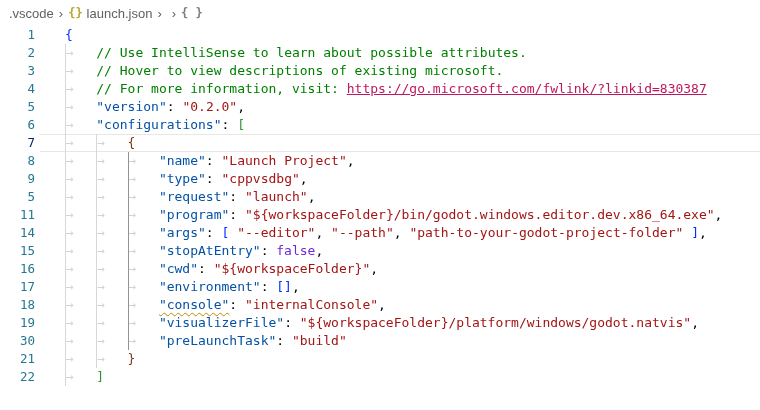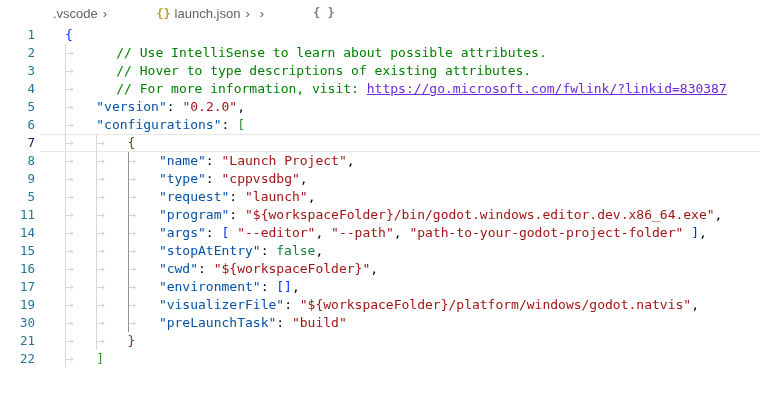--- a/index.html
+++ b/index.html
@@ -14,23 +14,22 @@
     height: 26px;
     display: flex;
     align-items: center;
     padding-left: 9px;
     font-size: 13px;
     color: #616161;
     white-space: nowrap;
   }
   .crumb {
     display: flex;
-    align-items: flex-end;
+    align-items: flex-start;
     cursor: pointer;
-    margin-left: 44px;
   }
   .crumb-sep {
     margin: 0 5px;
     color: #646465;
     font-size: 13px;
   }
   .crumb-icon {
     font-family: "DejaVu Sans Mono", monospace;
     font-weight: bold;
     font-size: 12px;
@@ -71,23 +70,23 @@
     height: 18px;
     vertical-align: top;
     border-left: 1px solid #d7d7d7;
     color: #d3d3d3;
     overflow: hidden;
   }
   .tab.active-guide { border-left-color: #939393; }
   
   .t-key  { color: #0451a5; }
   .t-str  { color: #a31515; }
-  .t-cmt  { color: #008000; margin-left: 20px; }
-  .t-lnk  { color: #6d28d9; text-decoration: underline; }
-  .t-kw   { color: #15803d; }
+  .t-cmt  { color: #008000; }
+  .t-lnk  { color: #be185d; text-decoration: underline; }
+  .t-kw   { color: #6d28d9; }
   .t-pun  { color: #000000; }
   .t-b1   { color: #0431fa; }
   .t-b2   { color: #319331; }
   .t-b3   { color: #7b3814; }
   .t-b4   { color: #0431fa; }
   .t-warnkey {
     color: #0451a5;
     text-decoration: underline wavy #bf8803;
     text-decoration-skip-ink: none;
     text-underline-offset: 3px;
@@ -109,30 +108,31 @@
     <span class="crumb-sep">›</span>
     <span class="crumb-sep">›</span>
     <span class="crumb">
       <span class="crumb-icon" style="color: rgb(125, 125, 125);">{ }</span>
     </span>
   </div>
 
 <div class="editor" id="editor">
     <div class="line"><div class="ln">1</div><div class="lc"><span class="t-b1">{</span></div></div>
     <div class="line"><div class="ln">2</div><div class="lc"><span class="tab">→</span><span class="t-cmt">// Use IntelliSense to learn about possible attributes.</span></div></div>
-    <div class="line"><div class="ln">3</div><div class="lc"><span class="tab">→</span><span class="t-cmt">// Hover to type descriptions of existing attributes.</span></div></div>
+    <div class="line"><div class="ln">3</div><div class="lc"><span class="tab">→</span><span class="t-cmt">// Hover to view descriptions of existing microsoft.</span></div></div>
     <div class="line"><div class="ln">4</div><div class="lc"><span class="tab">→</span><span class="t-cmt">// For more information, visit: </span><span class="t-lnk">https://go.microsoft.com/fwlink/?linkid=830387</span></div></div>
     <div class="line"><div class="ln">5</div><div class="lc"><span class="tab">→</span><span class="t-key">"version"</span><span class="t-pun">: </span><span class="t-str">"0.2.0"</span><span class="t-pun">,</span></div></div>
     <div class="line"><div class="ln">6</div><div class="lc"><span class="tab">→</span><span class="t-key">"configurations"</span><span class="t-pun">: </span><span class="t-b2">[</span></div></div>
     <div class="line current"><div class="ln">7</div><div class="lc"><span class="tab">→</span><span class="tab">→</span><span class="t-b3">{</span></div></div>
     <div class="line"><div class="ln">8</div><div class="lc"><span class="tab">→</span><span class="tab">→</span><span class="tab active-guide">→</span><span class="t-key">"name"</span><span class="t-pun">: </span><span class="t-str">"Launch Project"</span><span class="t-pun">,</span></div></div>
     <div class="line"><div class="ln">9</div><div class="lc"><span class="tab">→</span><span class="tab">→</span><span class="tab active-guide">→</span><span class="t-key">"type"</span><span class="t-pun">: </span><span class="t-str">"cppvsdbg"</span><span class="t-pun">,</span></div></div>
     <div class="line"><div class="ln">5</div><div class="lc"><span class="tab">→</span><span class="tab">→</span><span class="tab active-guide">→</span><span class="t-key">"request"</span><span class="t-pun">: </span><span class="t-str">"launch"</span><span class="t-pun">,</span></div></div>
     <div class="line"><div class="ln">11</div><div class="lc"><span class="tab">→</span><span class="tab">→</span><span class="tab active-guide">→</span><span class="t-key">"program"</span><span class="t-pun">: </span><span class="t-str">"${workspaceFolder}/bin/godot.windows.editor.dev.x86_64.exe"</span><span class="t-pun">,</span></div></div>
     <div class="line"><div class="ln">14</div><div class="lc"><span class="tab">→</span><span class="tab">→</span><span class="tab active-guide">→</span><span class="t-key">"args"</span><span class="t-pun">: </span><span class="t-b4">[</span><span class="t-pun"> </span><span class="t-str">"--editor"</span><span class="t-pun">, </span><span class="t-str">"--path"</span><span class="t-pun">, </span><span class="t-str">"path-to-your-godot-project-folder"</span><span class="t-pun"> </span><span class="t-b4">]</span><span class="t-pun">,</span></div></div>
     <div class="line"><div class="ln">15</div><div class="lc"><span class="tab">→</span><span class="tab">→</span><span class="tab active-guide">→</span><span class="t-key">"stopAtEntry"</span><span class="t-pun">: </span><span class="t-kw">false</span><span class="t-pun">,</span></div></div>
     <div class="line"><div class="ln">16</div><div class="lc"><span class="tab">→</span><span class="tab">→</span><span class="tab active-guide">→</span><span class="t-key">"cwd"</span><span class="t-pun">: </span><span class="t-str">"${workspaceFolder}"</span><span class="t-pun">,</span></div></div>
     <div class="line"><div class="ln">17</div><div class="lc"><span class="tab">→</span><span class="tab">→</span><span class="tab active-guide">→</span><span class="t-key">"environment"</span><span class="t-pun">: </span><span class="t-b4">[]</span><span class="t-pun">,</span></div></div>
+    <div class="line"><div class="ln">18</div><div class="lc"><span class="tab">→</span><span class="tab">→</span><span class="tab active-guide">→</span><span class="t-warnkey">"console"</span><span class="t-pun">: </span><span class="t-str">"internalConsole"</span><span class="t-pun">,</span></div></div>
     <div class="line"><div class="ln">19</div><div class="lc"><span class="tab">→</span><span class="tab">→</span><span class="tab active-guide">→</span><span class="t-key">"visualizerFile"</span><span class="t-pun">: </span><span class="t-str">"${workspaceFolder}/platform/windows/godot.natvis"</span><span class="t-pun">,</span></div></div>
     <div class="line"><div class="ln">30</div><div class="lc"><span class="tab">→</span><span class="tab">→</span><span class="tab active-guide">→</span><span class="t-key">"preLaunchTask"</span><span class="t-pun">: </span><span class="t-str">"build"</span></div></div>
     <div class="line"><div class="ln">21</div><div class="lc"><span class="tab">→</span><span class="tab">→</span><span class="t-b3">}</span></div></div>
     <div class="line"><div class="ln">22</div><div class="lc"><span class="tab">→</span><span class="t-b2">]</span></div></div>
   </div>
 
 </body></html>

